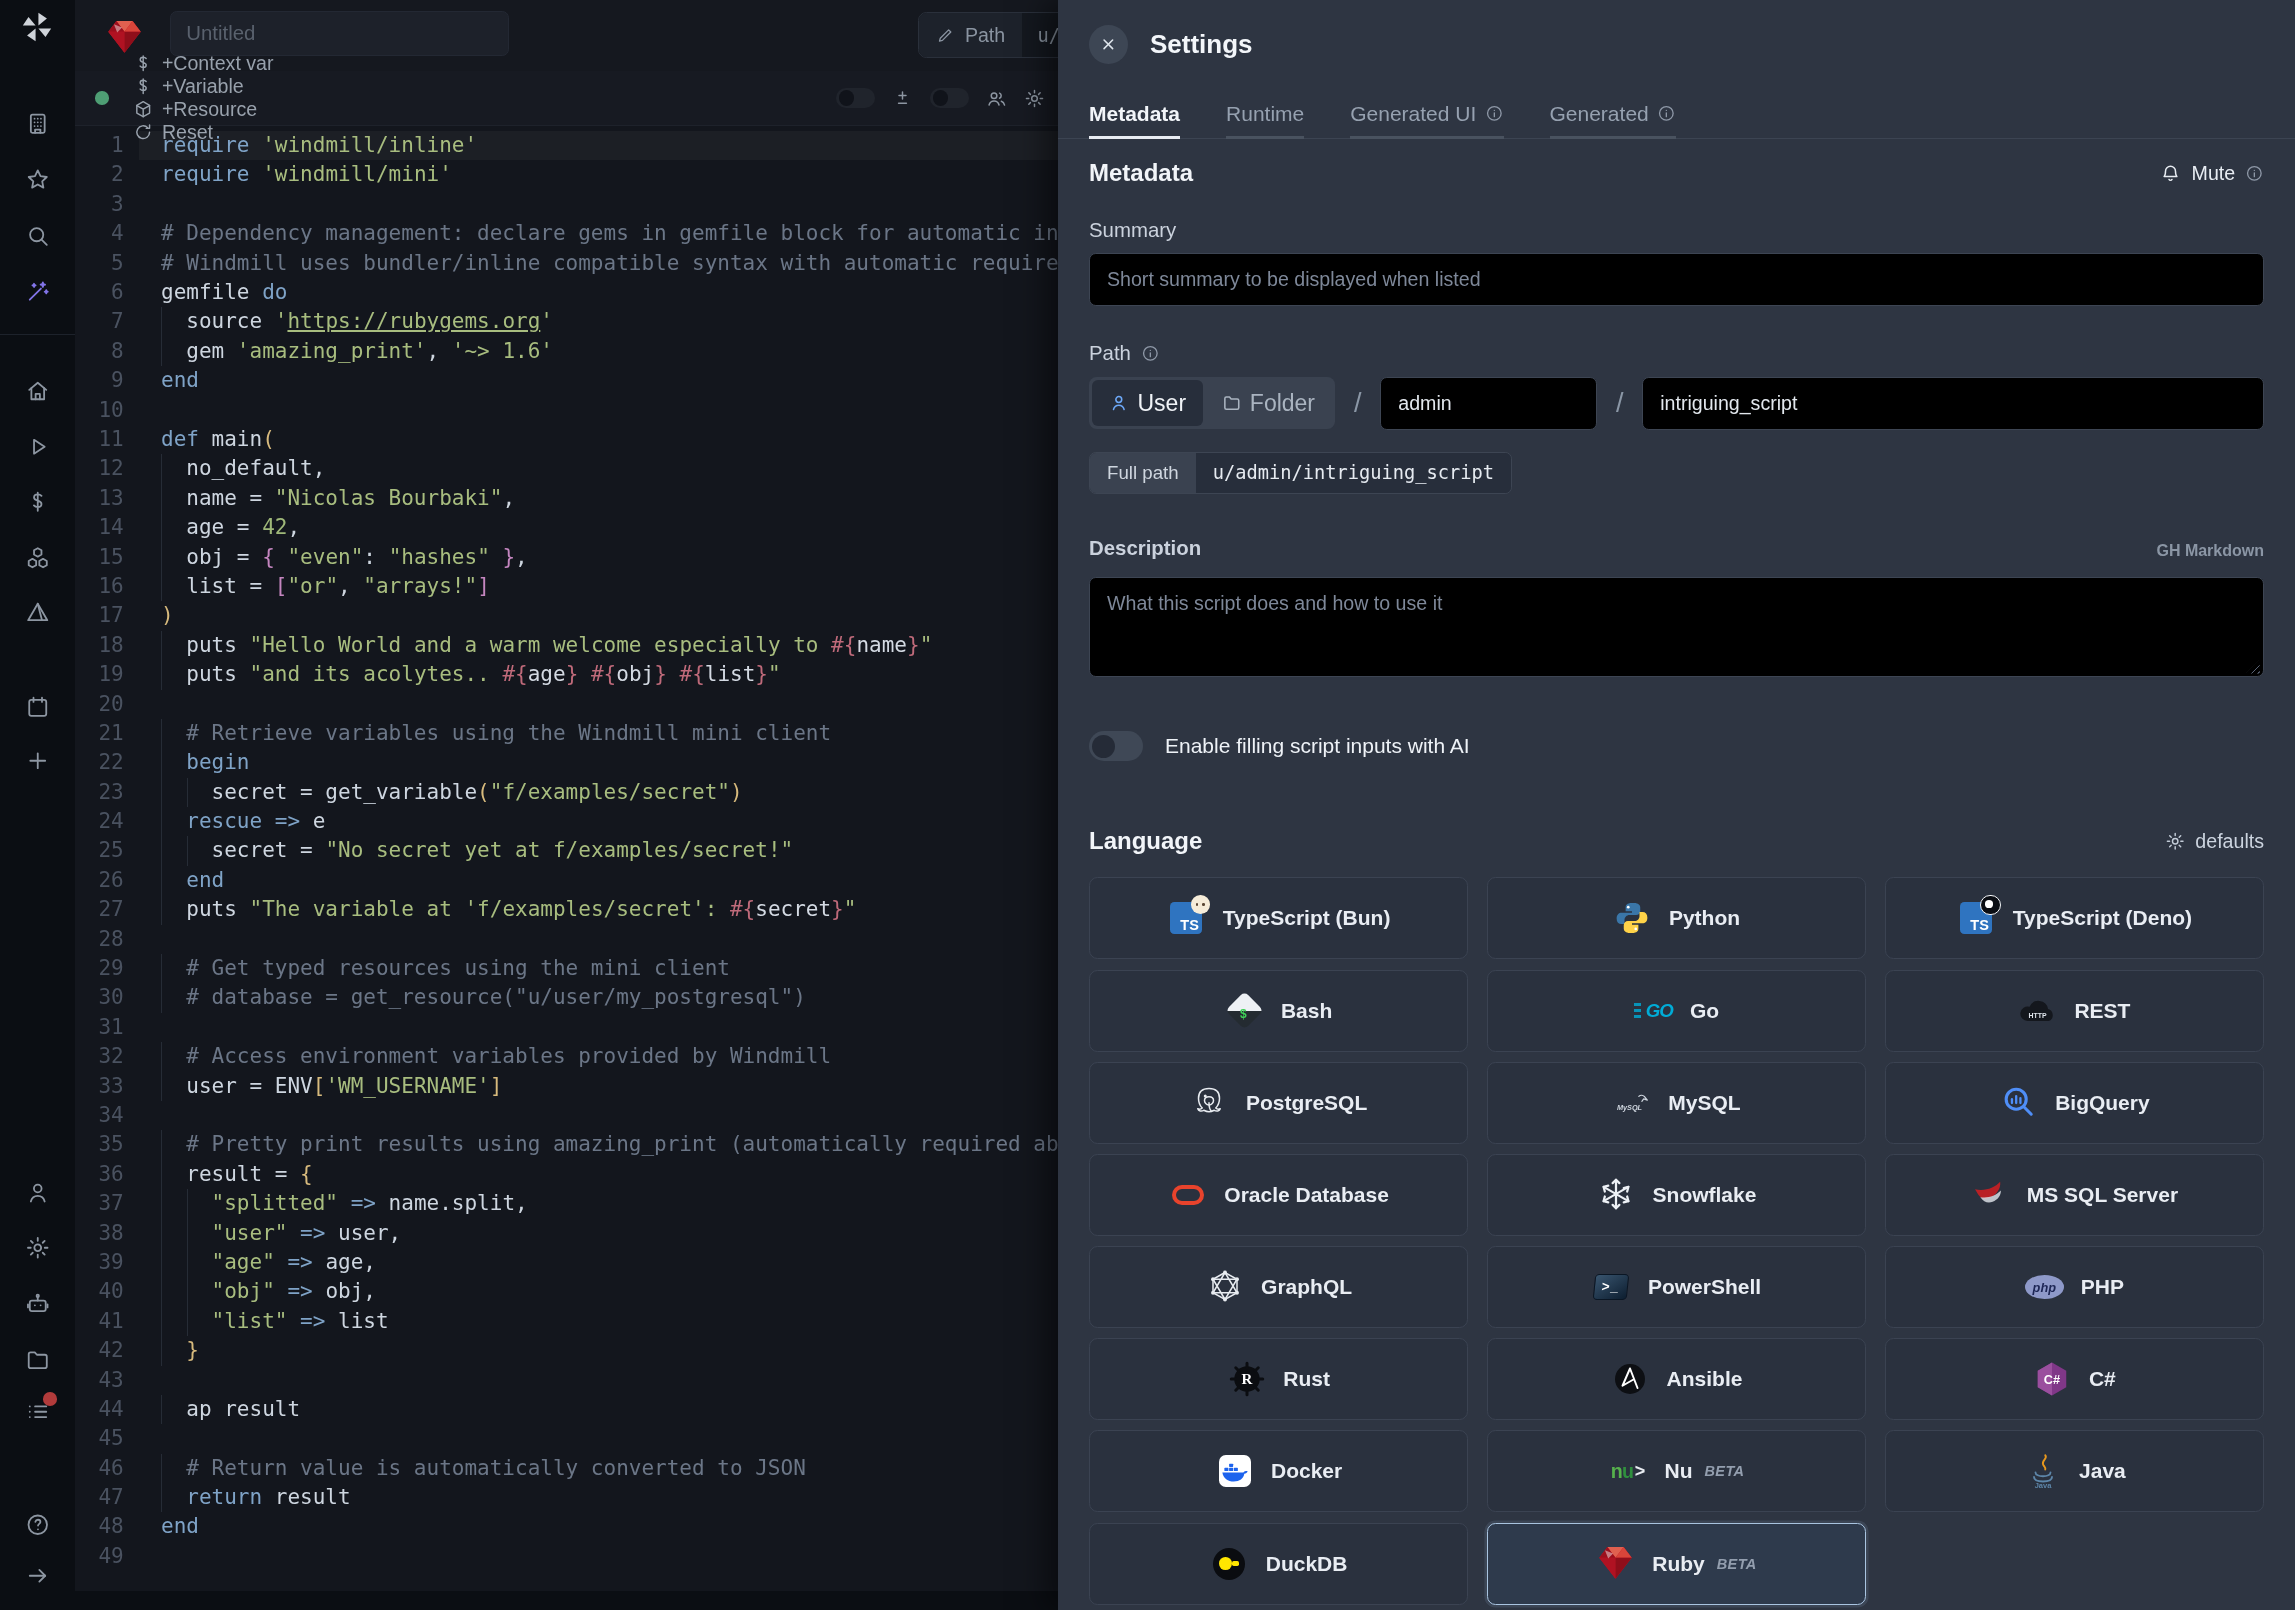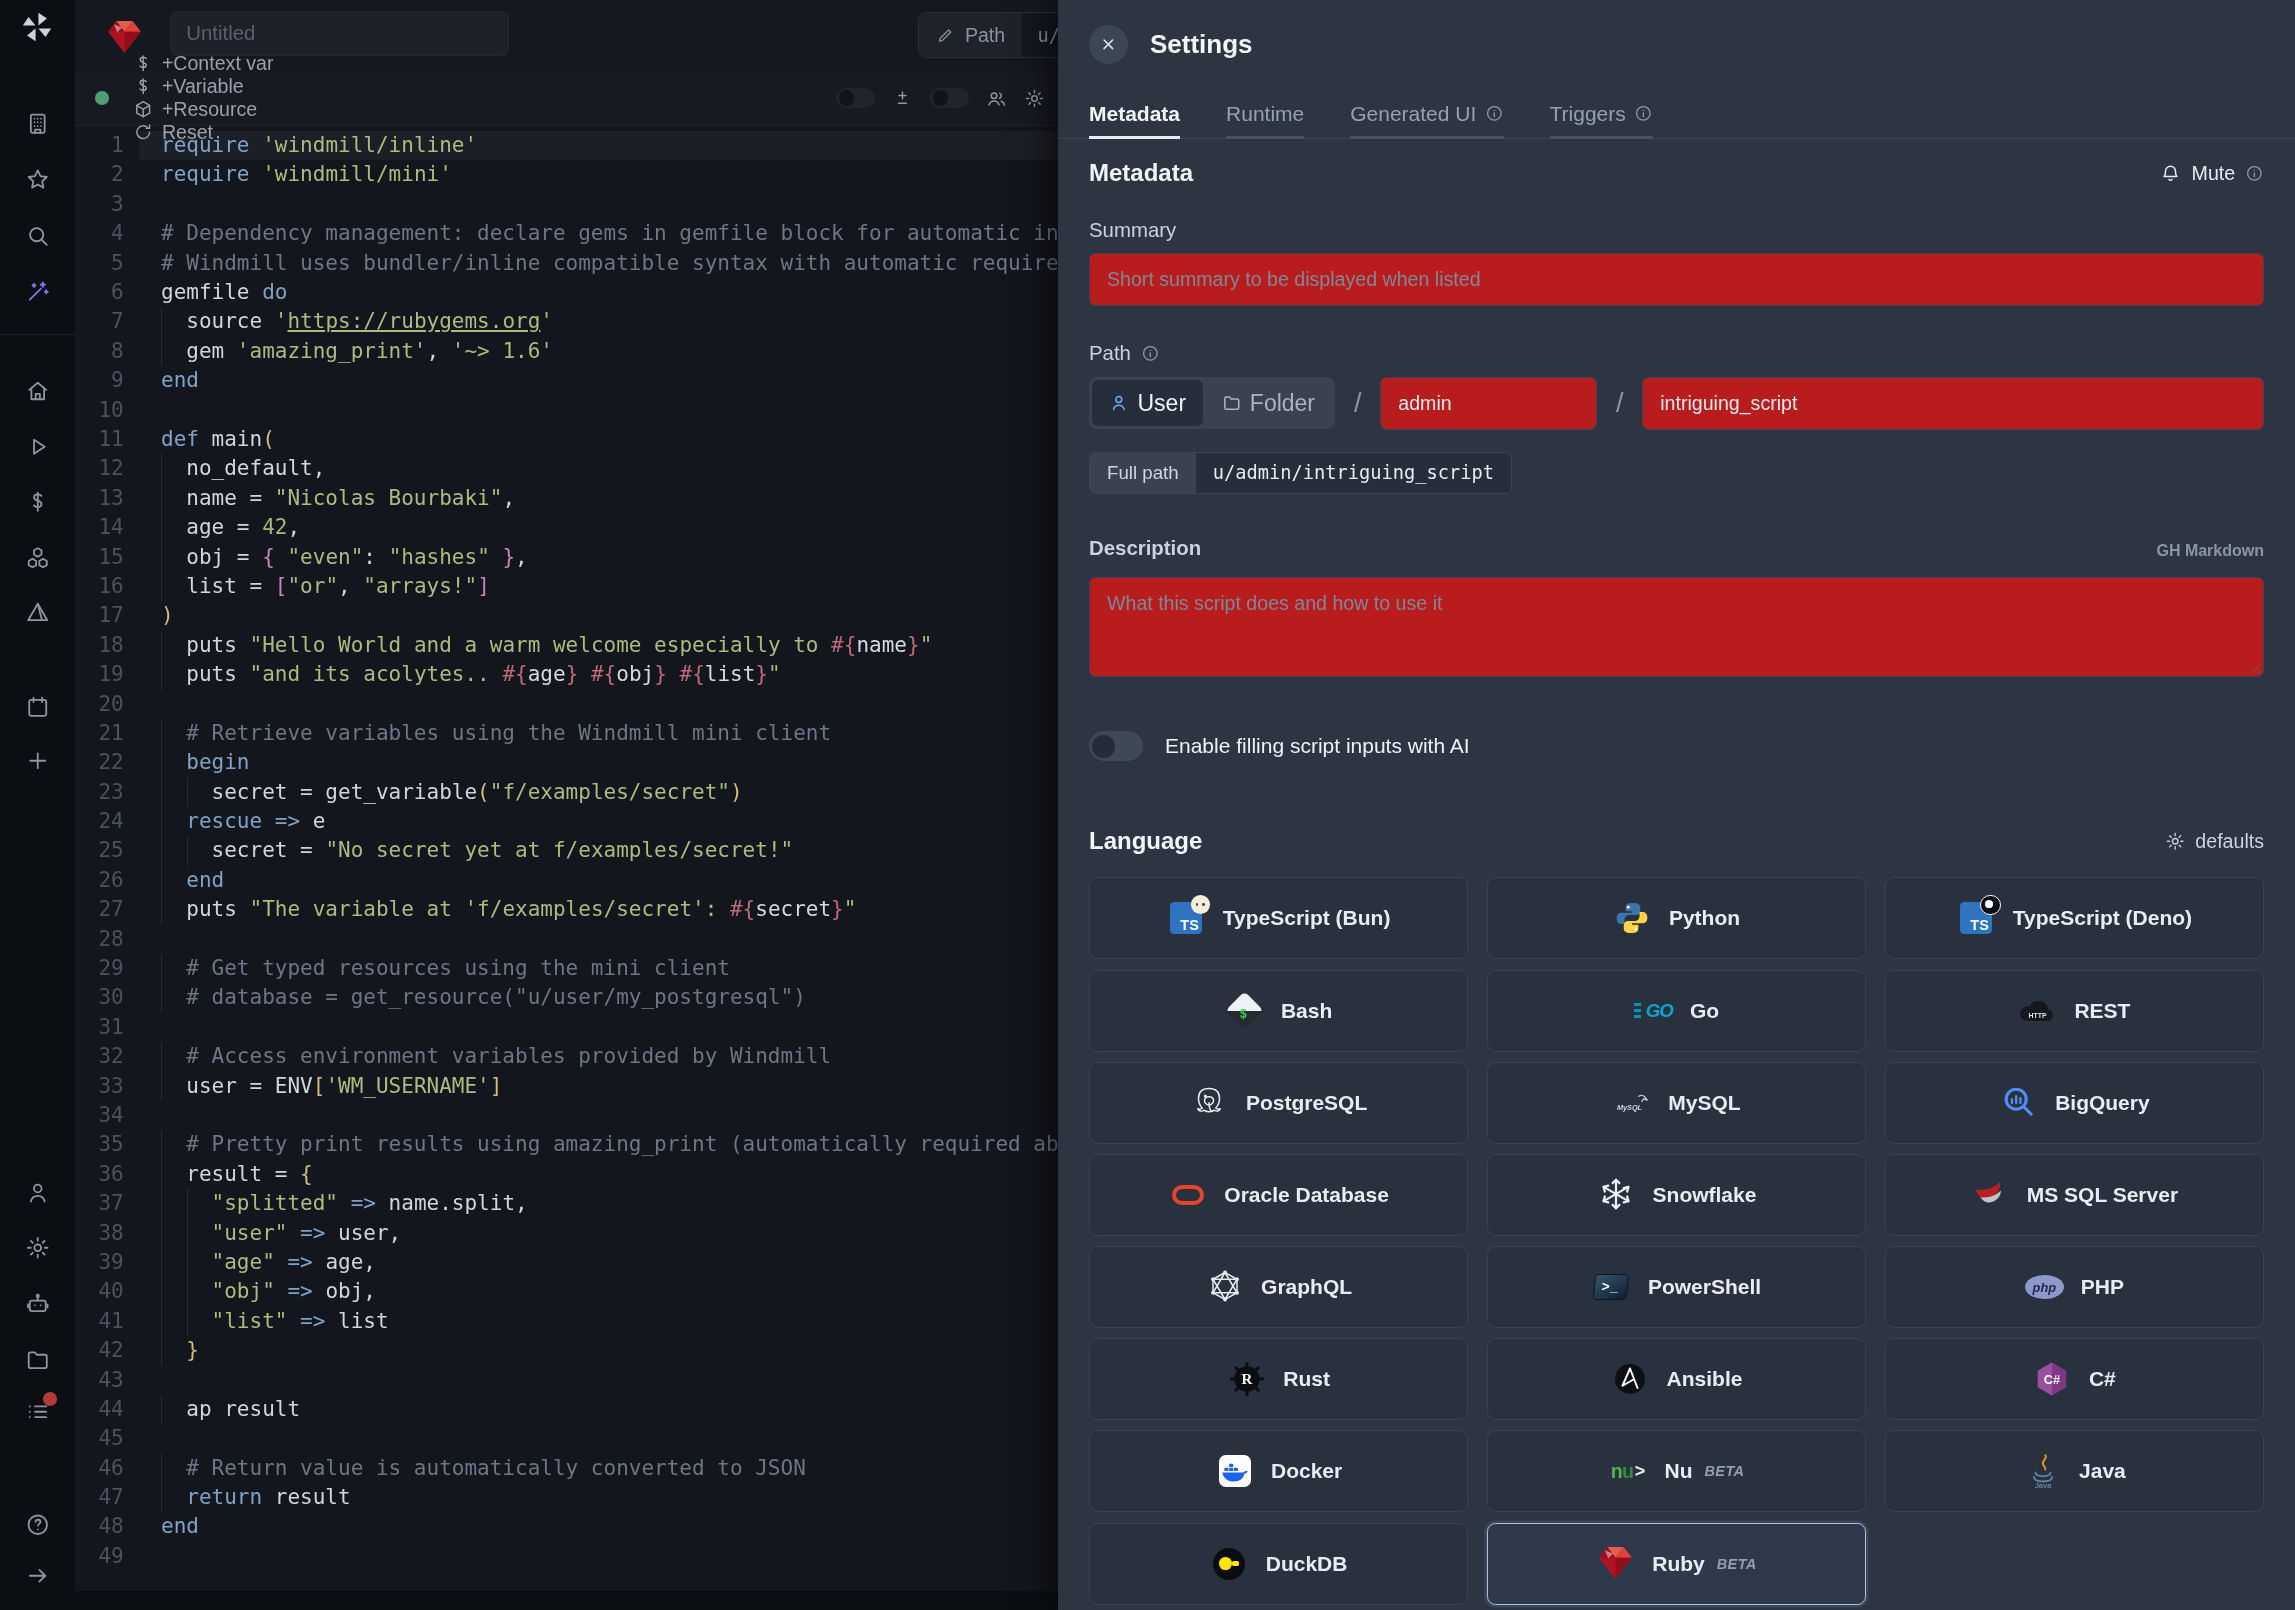--- a/index.html
+++ b/index.html
@@ -73,21 +73,21 @@
   #p-content{padding:20.4px 31px 0 31px;}
   .row-between{display:flex;align-items:center;justify-content:space-between;}
   .h2{font-size:24px;font-weight:700;color:#f2f5f9;display:flex;align-items:center;gap:10.2px;}
   .mute-wrap{display:flex;align-items:center;gap:10.2px;color:#e8edf3;font-size:19.6px;cursor:pointer;}
   .mute-wrap svg{width:21px;height:21px;}
   .mute-wrap .inf{color:#8e98a7;}
   .lbl{font-size:20.4px;color:#cbd2dd;}
   .inf svg{width:18.7px;height:18.7px;}
   .inf{color:#8e98a7;display:inline-flex;}
 
-  .t-input{box-sizing:border-box;height:53px;background:#b91c1c;border:0.9px solid #3d4553;border-radius:6.8px;
+  .t-input{box-sizing:border-box;height:53px;background:#000000;border:0.9px solid #3d4553;border-radius:6.8px;
      color:#e3e8ee;font-size:19.6px;padding:0 17px;outline:none;font-family:"Liberation Sans",sans-serif;}
   .t-input::placeholder{color:#7e8899;}
   #summary-input{width:100%;margin-top:10.2px;}
 
   .path-label{margin-top:36px;display:flex;align-items:center;gap:10.2px;}
   #path-row{margin-top:12px;display:flex;align-items:center;gap:18.7px;}
   #ownerkind{display:flex;background:#3a4250;border-radius:7.7px;padding:3.4px;gap:1.7px;}
   .ok-seg{display:flex;align-items:center;gap:8.5px;font-size:23px;color:#aab4c0;padding:0 17px;height:46px;
      border-radius:6px;cursor:pointer;}
   .ok-seg svg{width:19.6px;height:19.6px;}
@@ -504,21 +504,21 @@
         <span class="icn">
           <svg viewBox="0 0 24 24" fill="none" stroke="currentColor" stroke-width="1.7" stroke-linecap="round" stroke-linejoin="round">
             <circle cx="12" cy="12" r="8.7"></circle>
             <path d="M12 8.2h.01"></path>
             <path d="M12 11.3v5"></path>
           </svg>
         </span>
         <span class="ul"></span>
       </div>
       <div class="tab">
-        <span>Triggers</span>
+        <span>Generated</span>
         <span class="icn">
           <svg viewBox="0 0 24 24" fill="none" stroke="currentColor" stroke-width="1.7" stroke-linecap="round" stroke-linejoin="round">
             <circle cx="12" cy="12" r="8.7"></circle>
             <path d="M12 8.2h.01"></path>
             <path d="M12 11.3v5"></path>
           </svg>
         </span>
         <span class="ul"></span>
       </div>
     </div>

